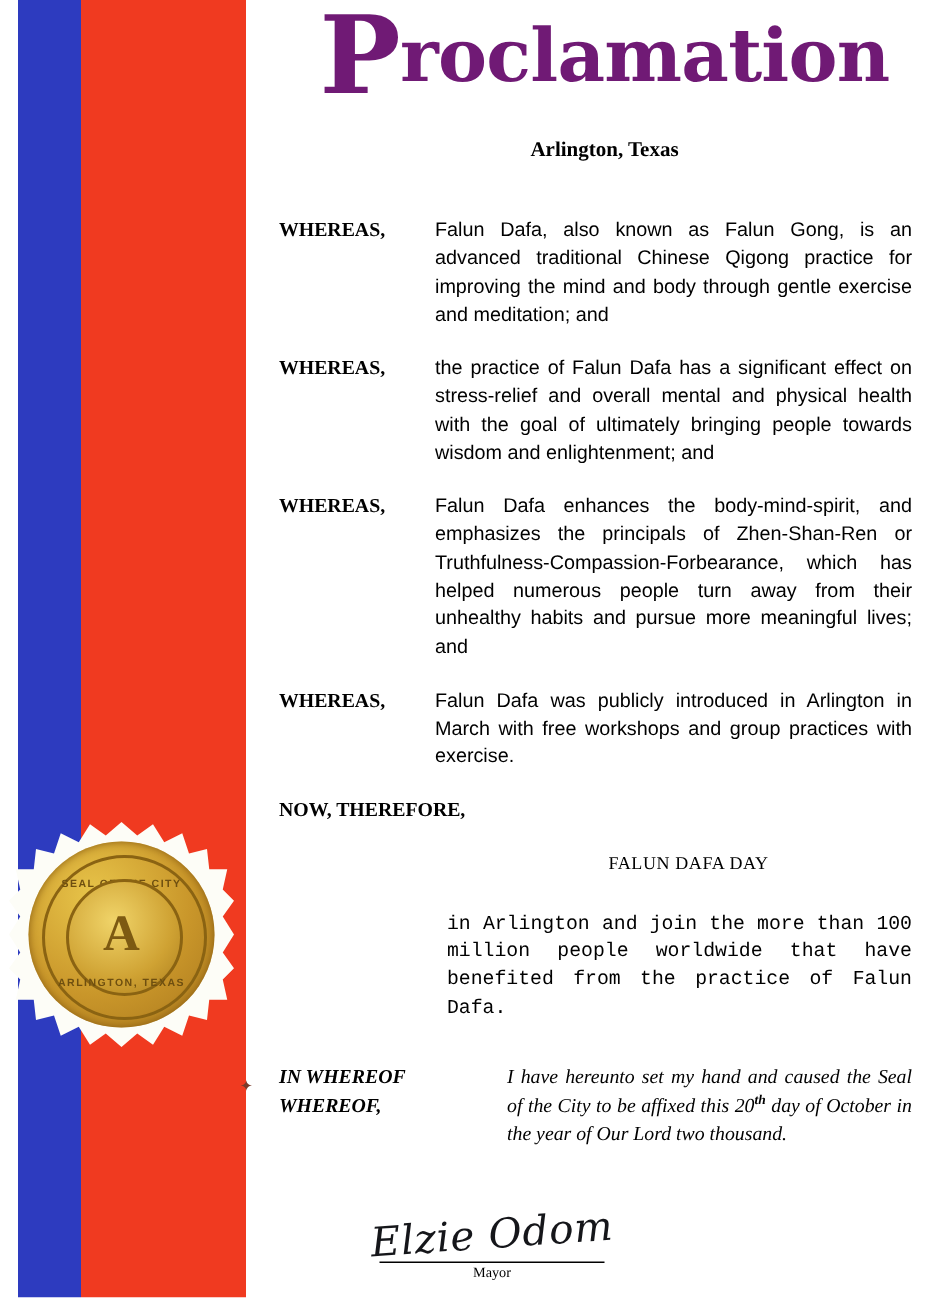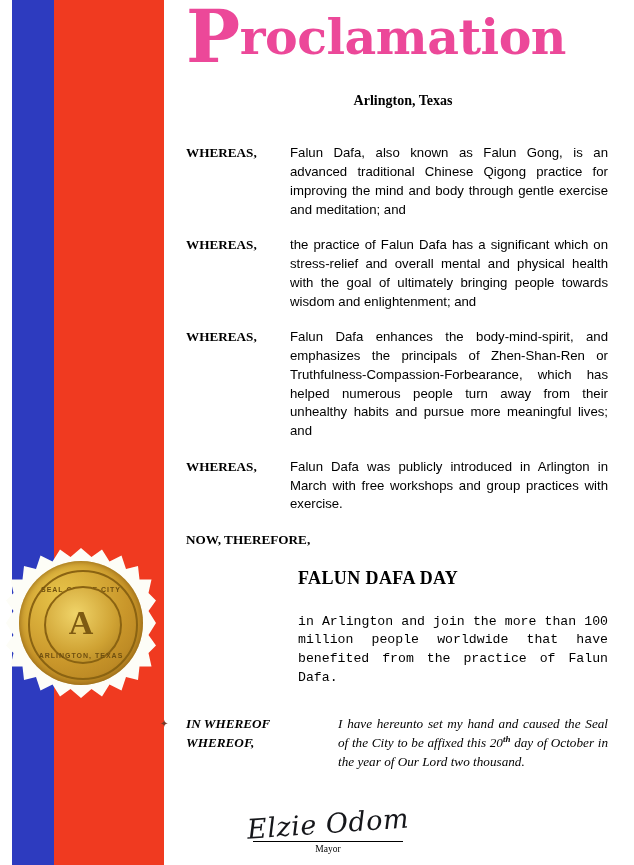--- a/index.html
+++ b/index.html
@@ -131,25 +131,26 @@
   .doc {
     position: absolute;
     left: 186px;
     top: 0;
     width: 434px;
     height: 865px;
   }
 
   .title {
     margin: 8px 0 0 0;
+    text-align: center;
     font-family: "DejaVu Serif", serif;
     font-size: 49px;
     font-weight: bold;
     letter-spacing: -0.5px;
-    color: #ec4899;
+    color: #701a75;
     white-space: nowrap;
     line-height: 1.0;
   }
   .title .dropcap {
     font-size: 72px;
     line-height: 0.8;
     vertical-align: -8px;
   }
 
   .office {
@@ -188,23 +189,24 @@
   .clause.now .clause-body {
     font-family: "Liberation Serif", serif;
   }
   .clause.now .clause-label {
     width: 112px;
   }
 
   .dafa-day {
     margin: 18px 0 14px 112px;
     font-family: "Liberation Serif", serif;
-    font-size: 18px;
-    font-weight: bold;
+    font-size: 12px;
+    font-weight: normal;
     letter-spacing: 0.4px;
+    text-align: center;
   }
 
   .closing-par {
     margin-left: 112px;
     margin-right: 12px;
     font-family: Liberation Mono, monospace;
     font-size: 13.2px;
     text-align: justify;
     line-height: 1.42;
     margin-top: 24px;
@@ -307,21 +309,21 @@
 
     <div class="clauses">
 
       <div class="clause">
         <div class="clause-label">WHEREAS,</div>
         <div class="clause-body">Falun Dafa, also known as Falun Gong, is an advanced traditional Chinese Qigong practice for improving the mind and body through gentle exercise and meditation; and</div>
       </div>
 
       <div class="clause">
         <div class="clause-label">WHEREAS,</div>
-        <div class="clause-body">the practice of Falun Dafa has a significant which on stress-relief and overall mental and physical health with the goal of ultimately bringing people towards wisdom and enlightenment; and</div>
+        <div class="clause-body">the practice of Falun Dafa has a significant effect on stress-relief and overall mental and physical health with the goal of ultimately bringing people towards wisdom and enlightenment; and</div>
       </div>
 
       <div class="clause">
         <div class="clause-label">WHEREAS,</div>
         <div class="clause-body">Falun Dafa enhances the body-mind-spirit, and emphasizes the principals of Zhen-Shan-Ren or Truthfulness-Compassion-Forbearance, which has helped numerous people turn away from their unhealthy habits and pursue more meaningful lives; and</div>
       </div>
 
       <div class="clause">
         <div class="clause-label">WHEREAS,</div>
         <div class="clause-body">Falun Dafa was publicly introduced in Arlington in March with free workshops and group practices with exercise.</div>

